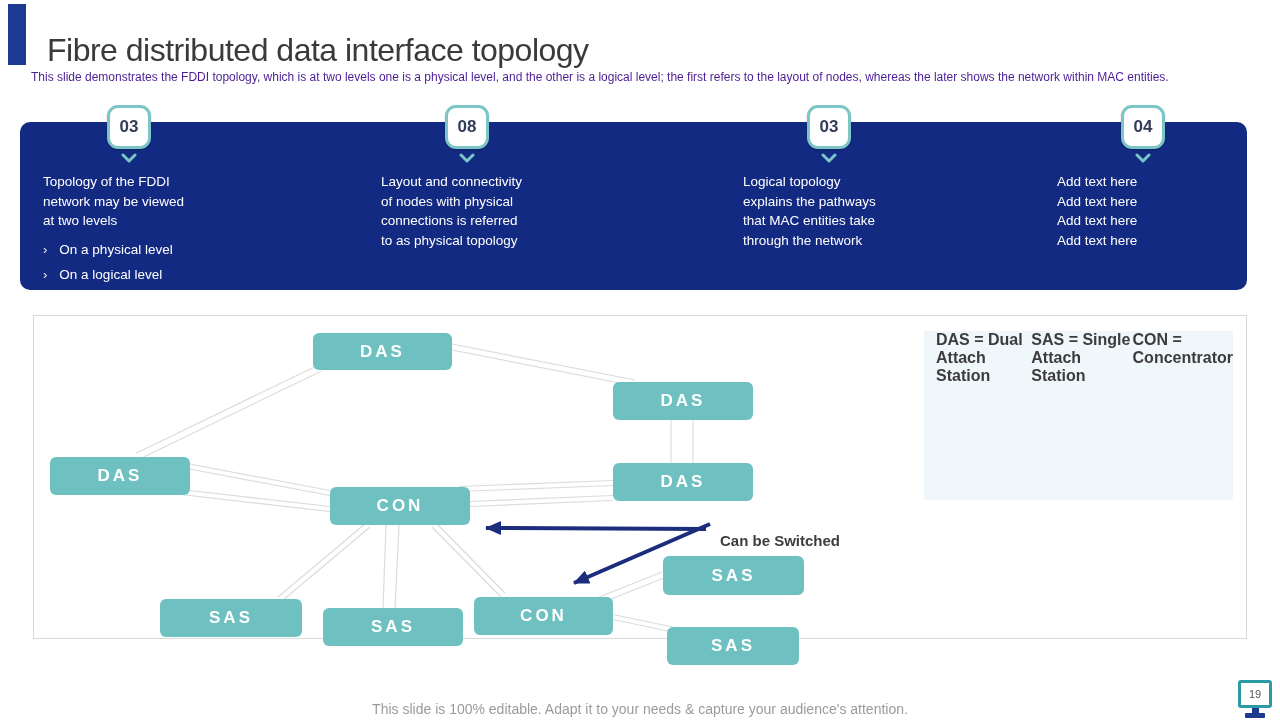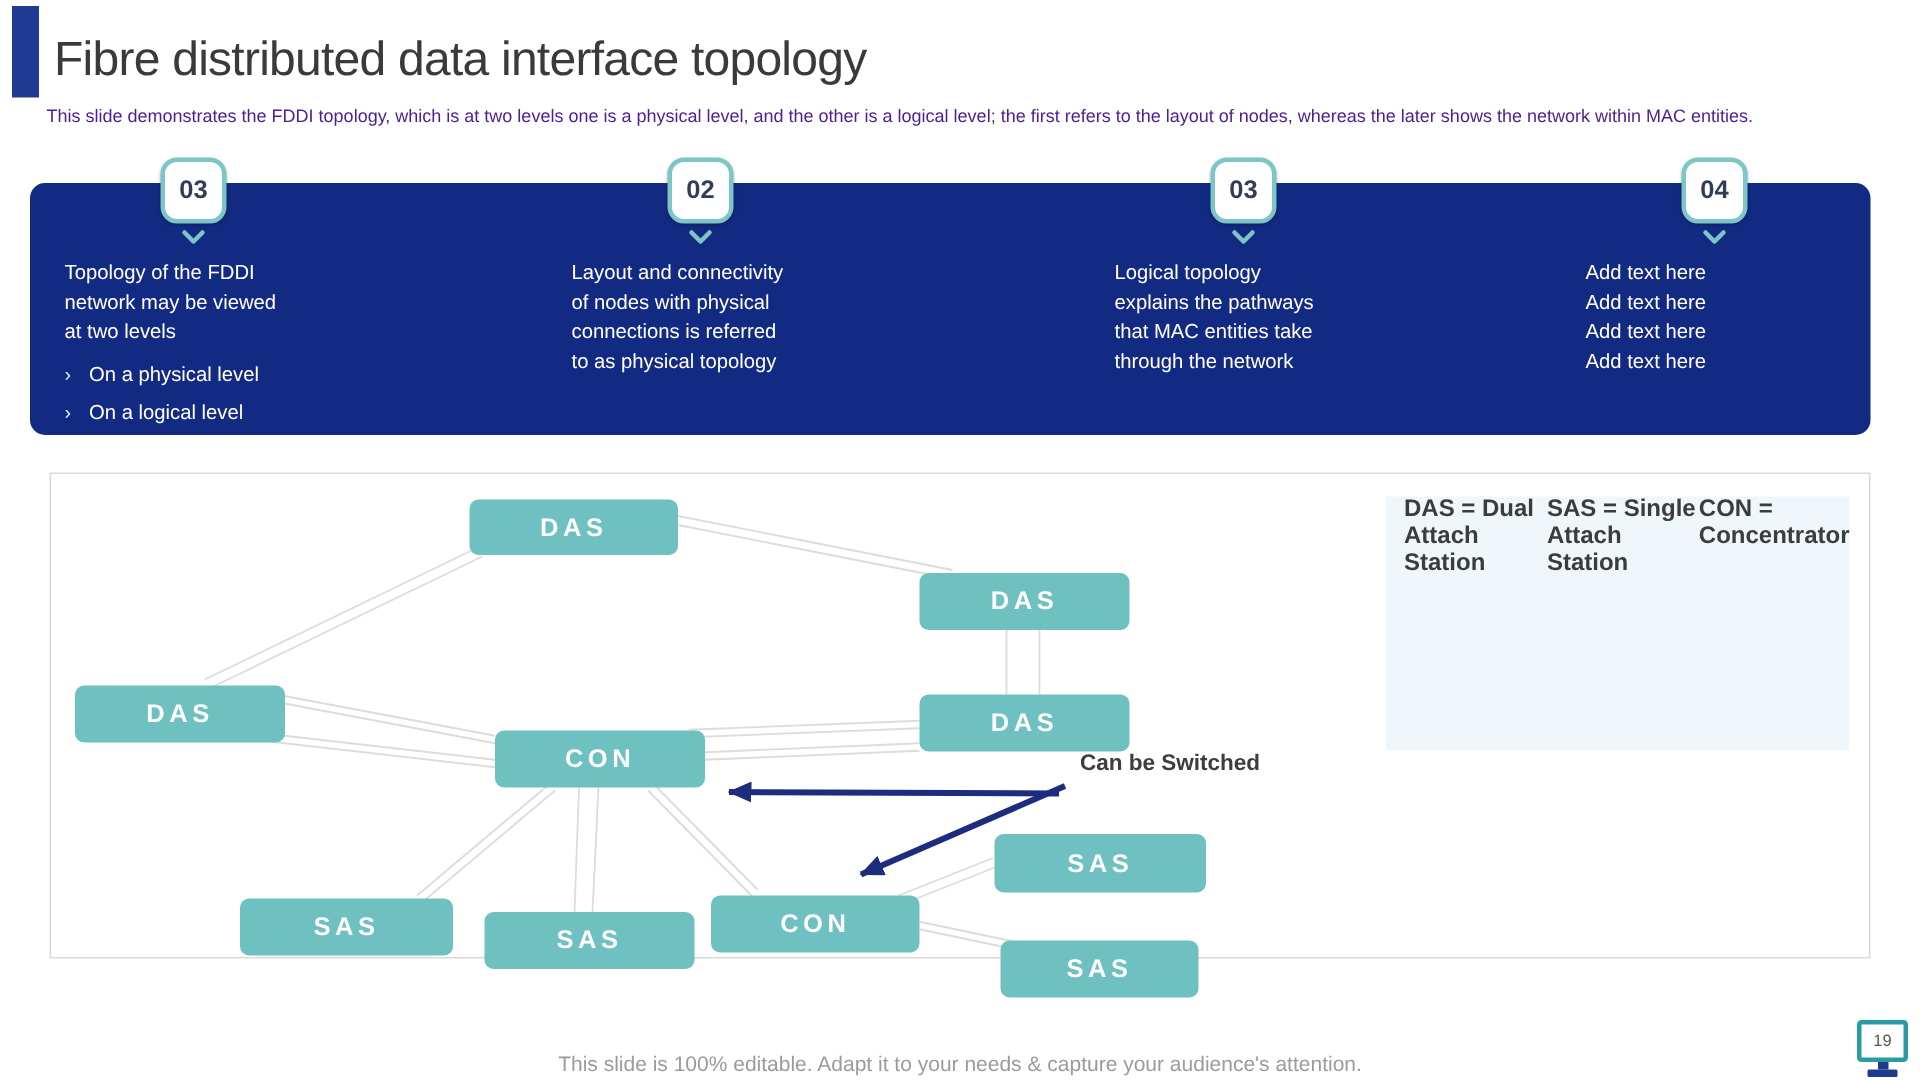--- a/index.html
+++ b/index.html
@@ -3,21 +3,21 @@
 <meta charset="utf-8">
 <style>
   html,body{margin:0;padding:0;}
   body{
     width:1280px;height:720px;position:relative;overflow:hidden;
     background:#ffffff;font-family:"Liberation Sans",sans-serif;
   }
   
   .accent-bar{position:absolute;left:8px;top:4px;width:18px;height:61px;background:#1e3a93;}
   .page-title{
-    position:absolute;left:31px;top:16px;margin:5px;
+    position:absolute;left:31px;top:16px;margin:16px;
     font-size:32px;font-weight:400;color:#3a3a3a;letter-spacing:-0.5px;white-space:nowrap;
   }
   .subtitle{
     position:absolute;left:31px;top:70px;width:1160px;
     font-size:12px;color:#4c1d95;white-space:nowrap;
   }
   
   .banner{
     position:absolute;left:20px;top:122px;width:1227px;height:168px;
     background:#132a82;border-radius:10px;
@@ -57,21 +57,21 @@
   .n-das2{left:579px;top:66px;width:140px;height:38px;}
   .n-das3{left:16px;top:141px;width:140px;height:38px;}
   .n-das4{left:579px;top:147px;width:140px;height:38px;}
   .n-con1{left:296px;top:171px;width:140px;height:38px;}
   .n-sas1{left:126px;top:283px;width:142px;height:38px;}
   .n-sas2{left:289px;top:292px;width:140px;height:38px;}
   .n-con2{left:440px;top:281px;width:139px;height:38px;}
   .n-sas3{left:629px;top:240px;width:141px;height:39px;}
   .n-sas4{left:633px;top:311px;width:132px;height:38px;}
   .annotation{
-    position:absolute;left:686px;top:184px;
+    position:absolute;left:686px;top:216px;
     font-size:15px;font-weight:bold;color:#3d3d3d;white-space:nowrap;text-align:center;
   }
   .legend{
     position:absolute;left:890px;top:15px;width:309px;height:169px;
     background:#eff7fb;display:flex;flex-direction:row;justify-content:space-evenly;
     padding-left:12px;box-sizing:border-box;
   }
   .legend-item{font-size:16px;font-weight:bold;color:#3c3c3c;}
   
   .footer-text{
@@ -110,21 +110,21 @@
         <span>On a physical level</span>
       </div>
       <div class="bullet-row">
         <span class="bullet-glyph">›</span>
         <span>On a logical level</span>
       </div>
     </div>
   </div>
 
   <div class="banner-col c2">
-    <div class="step-badge">02</div>
+    <div class="step-badge">08</div>
     <svg class="chevron" viewBox="0 0 16 10">
       <polyline points="2,2 8,8 14,2" fill="none" stroke="#7cc6c7" stroke-width="3" stroke-linecap="round" stroke-linejoin="round"></polyline>
     </svg>
     <div class="step-text">Layout and connectivity
 of nodes with physical
 connections is referred
 to as physical topology</div>
   </div>
 
   <div class="banner-col c3">

